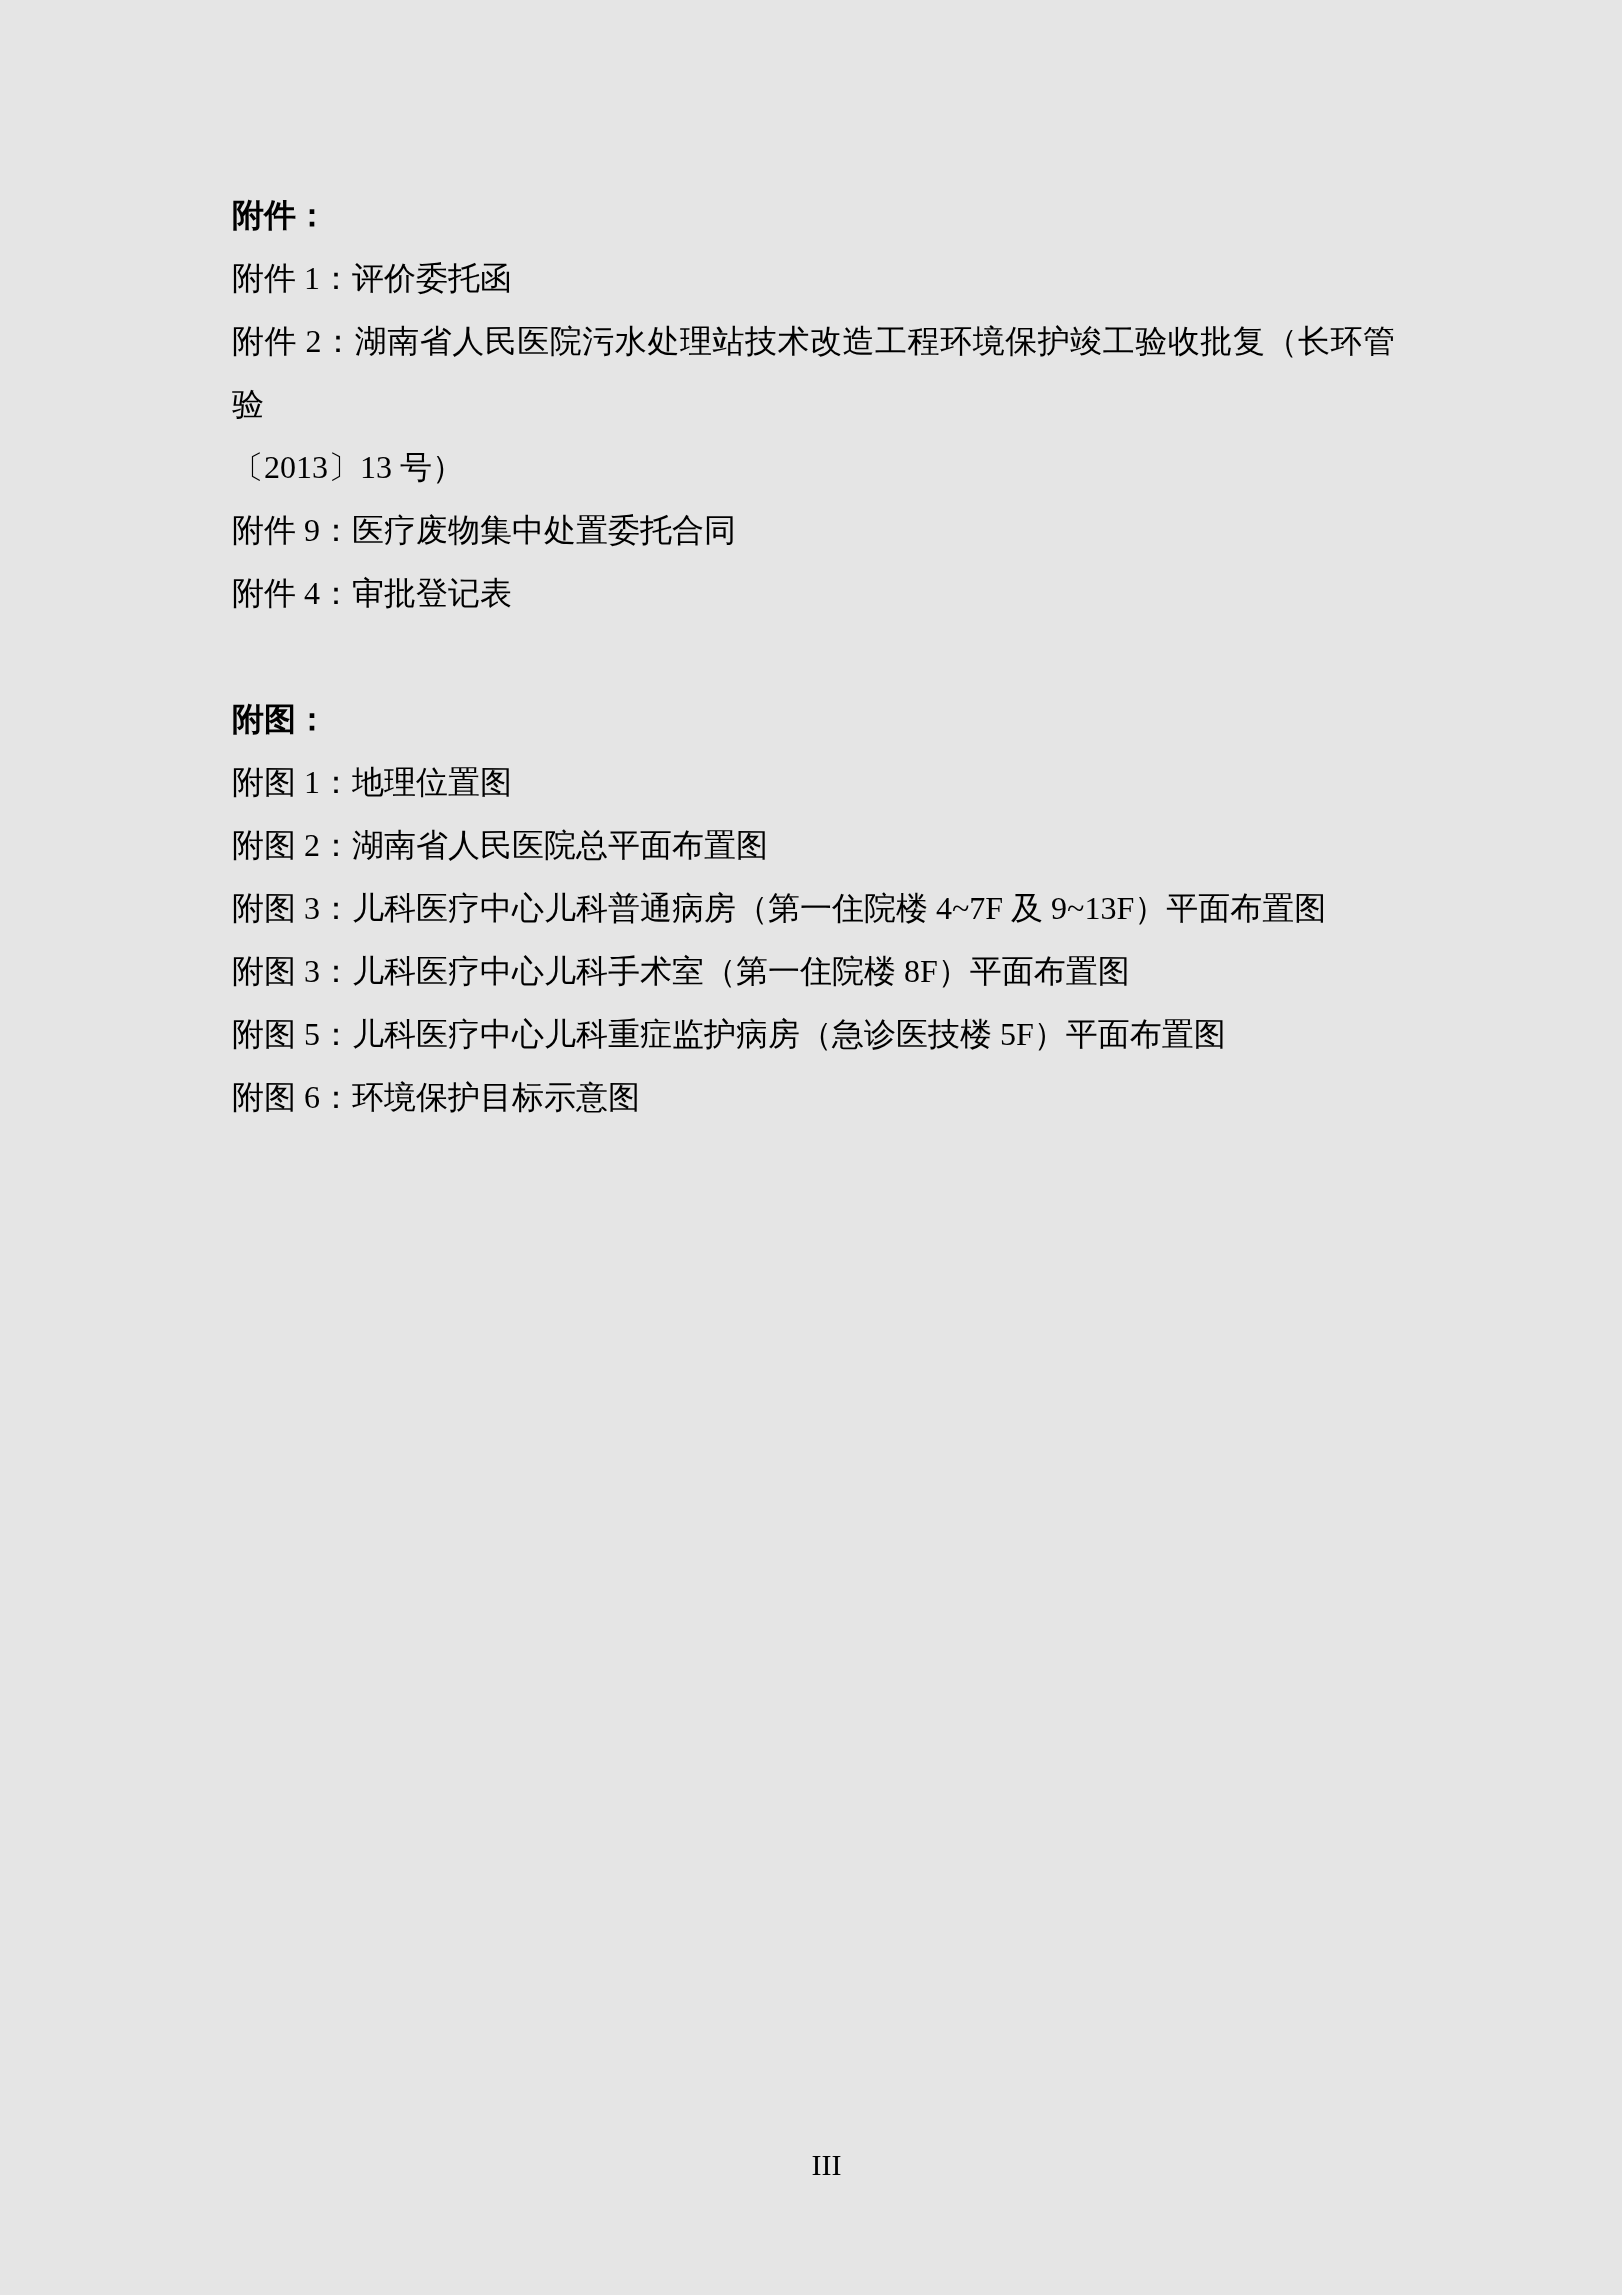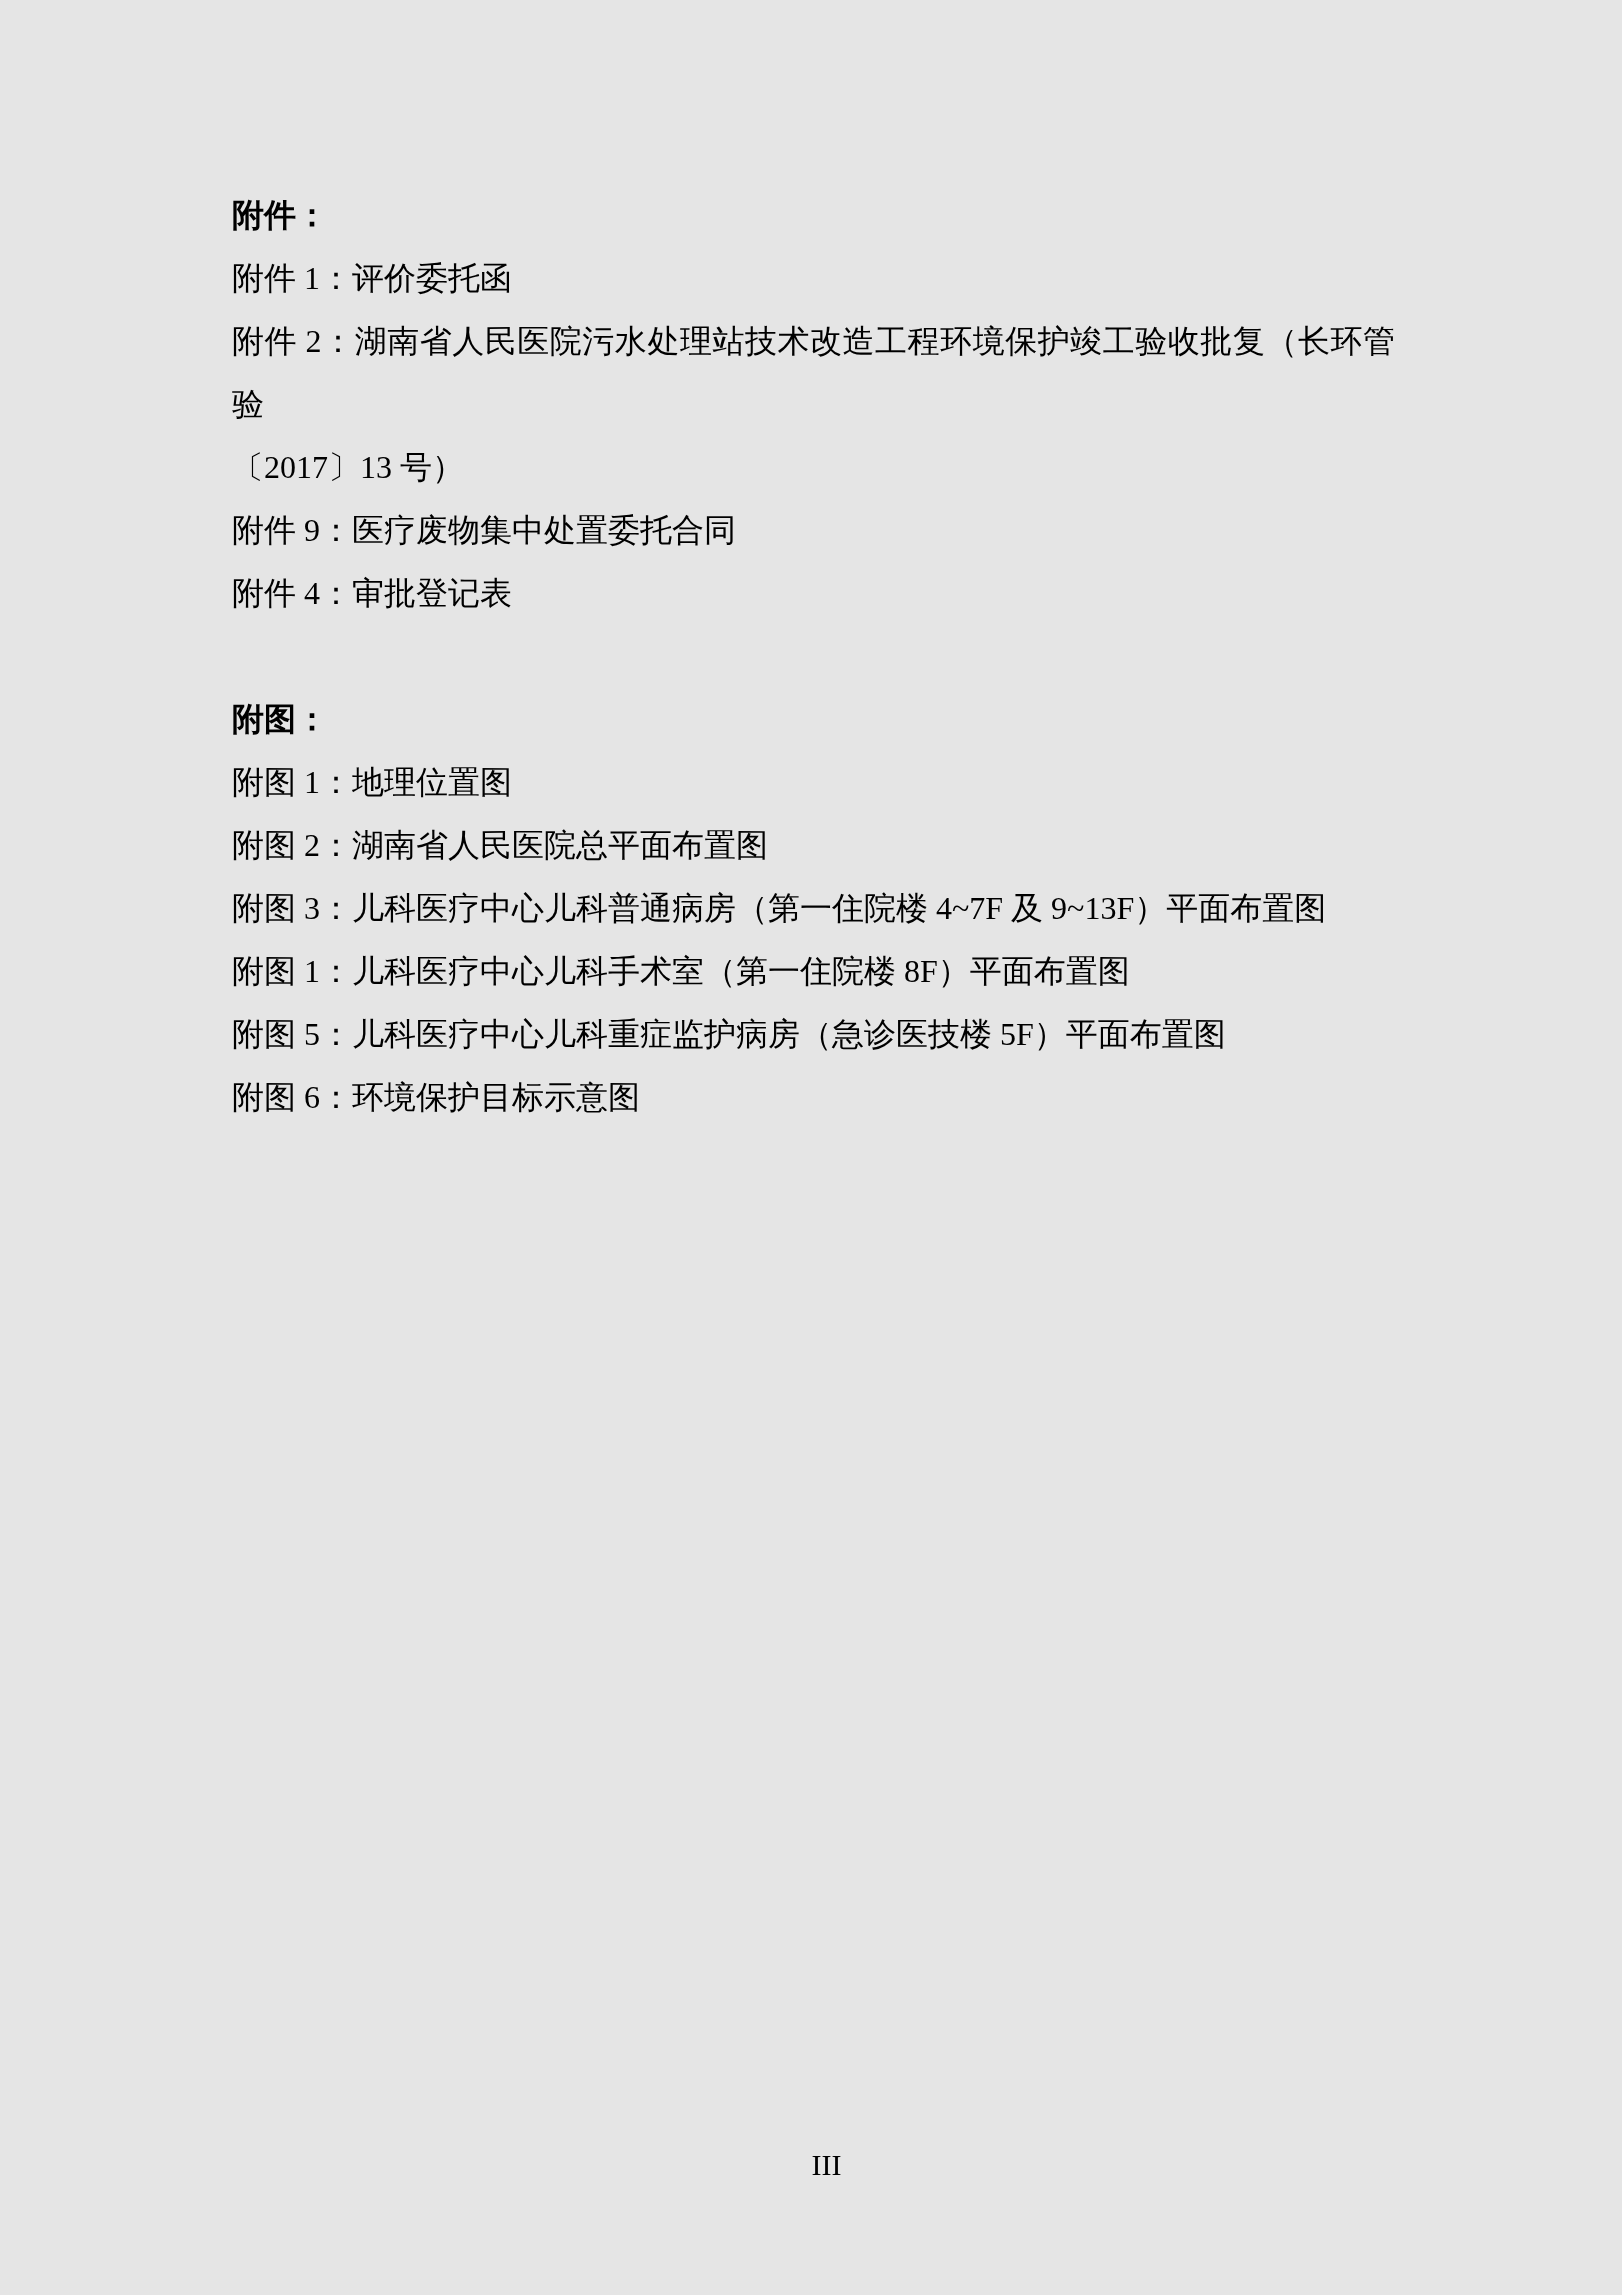--- a/index.html
+++ b/index.html
@@ -42,34 +42,34 @@
 <body>
 
 <div class="page">
   <div class="content">
 
     <div class="line heading">附件：</div>
 
     <div class="line">附件 1：评价委托函</div>
 
     <div class="line fill">附件 2：湖南省人民医院污水处理站技术改造工程环境保护竣工验收批复（长环管验</div>
-    <div class="line">〔2017〕13 号）</div>
+    <div class="line">〔2013〕13 号）</div>
 
     <div class="line">附件 9：医疗废物集中处置委托合同</div>
 
     <div class="line">附件 4：审批登记表</div>
 
     <div class="line blank"></div>
 
     <div class="line heading">附图：</div>
 
     <div class="line">附图 1：地理位置图</div>
     <div class="line">附图 2：湖南省人民医院总平面布置图</div>
     <div class="line">附图 3：儿科医疗中心儿科普通病房（第一住院楼 4~7F 及 9~13F）平面布置图</div>
-    <div class="line">附图 1：儿科医疗中心儿科手术室（第一住院楼 8F）平面布置图</div>
+    <div class="line">附图 3：儿科医疗中心儿科手术室（第一住院楼 8F）平面布置图</div>
     <div class="line">附图 5：儿科医疗中心儿科重症监护病房（急诊医技楼 5F）平面布置图</div>
     <div class="line">附图 6：环境保护目标示意图</div>
 
   </div>
 
   <div class="footer">III</div>
 </div>
 
 
 </body></html>

